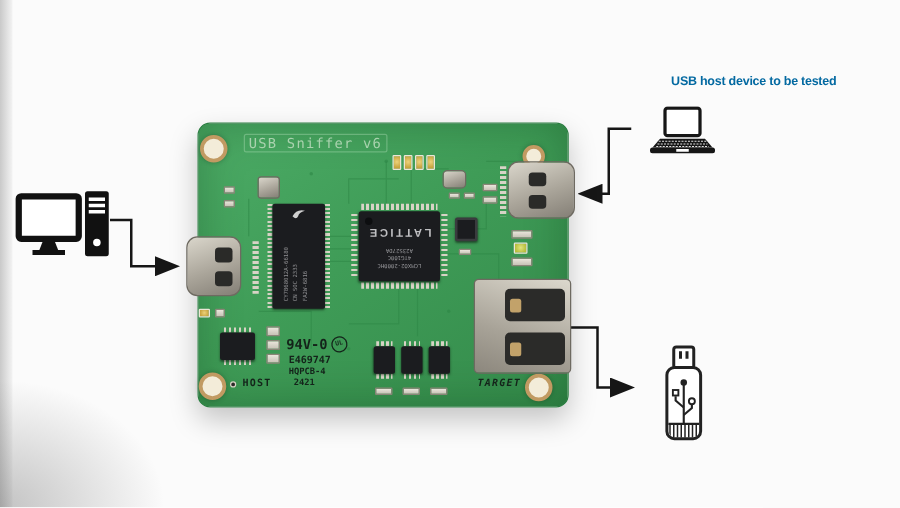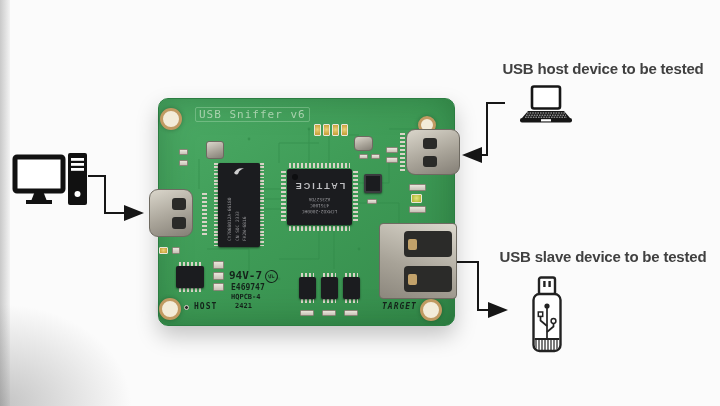--- a/index.html
+++ b/index.html
@@ -3,21 +3,21 @@
 <meta charset="utf-8">
 <style>
   html,body{margin:0;padding:0;background:#ffffff;}
   .stage{position:relative;width:720px;height:406px;background:#fbfbfb;overflow:hidden;
          font-family:"Liberation Sans",sans-serif;}
   .abs{position:absolute;box-sizing:border-box;}
   .bg-band-left{left:0;top:0;width:10px;height:406px;
       background:linear-gradient(90deg,#c9c9c9,#f3f3f3);}
   .bg-shadow-bl{left:0;top:290px;width:150px;height:116px;
       background:radial-gradient(ellipse at 0% 100%,rgba(110,110,110,.4),rgba(0,0,0,0) 62%);}
-  .ann-label{color:#404040;font-weight:bold;font-size:15px;letter-spacing:-.2px;white-space:nowrap;}
+  .ann-label{color:#0369a1;font-weight:bold;font-size:10px;letter-spacing:-.2px;white-space:nowrap;}
   .connectors{left:0;top:0;width:720px;height:406px;pointer-events:none;}
   
   .pcb{left:158px;top:98px;width:297px;height:228px;border-radius:10px;
        background:linear-gradient(145deg,#4cab66 0%,#3f9c57 45%,#348b4b 100%);
        border:1px solid #2b7d41;
        box-shadow:inset 0 0 34px rgba(0,45,12,.28), 0 10px 22px rgba(0,0,0,.22);}
   .silk-title{left:36px;top:8px;font-family:"DejaVu Sans Mono",monospace;font-size:11px;
        color:#a9d2ae;letter-spacing:1px;border:1px solid rgba(190,230,195,.35);
        padding:0 3px;border-radius:2px;white-space:nowrap;}
   .hole{border-radius:50%;background:#f3ecd9;border:3px solid #c19a62;box-shadow:0 0 4px rgba(0,0,0,.25);}
@@ -73,21 +73,20 @@
 
   <div class="abs ann-label" style="left:492px;top:60px;width:222px;text-align:center;">USB host device to be tested</div>
   <svg class="abs" style="left:519px;top:85px;" width="54" height="40" viewBox="0 0 54 40">
     <rect x="13" y="1.5" width="28" height="22" rx="2" fill="#ffffff" stroke="#161616" stroke-width="2.6"></rect>
     <path d="M9,26 L45,26 L51,33 L3,33 Z" fill="#161616"></path>
     <path d="M8,28 H46 M7,30.2 H47 M6,32.2 H48" stroke="#ffffff" stroke-width="0.7" stroke-dasharray="1.6 1"></path>
     <rect x="1" y="33" width="52" height="4.5" rx="2" fill="#161616"></rect>
     <rect x="22" y="34.2" width="10" height="2.2" fill="#ffffff"></rect>
   </svg>
 
-  <div class="abs ann-label" style="left:492px;top:248px;width:222px;text-align:center;">USB slave device to be tested</div>
   <svg class="abs" style="left:528px;top:276px;" width="38" height="78" viewBox="0 0 38 78">
     <defs>
         <clipPath id="bodyclip">
           <rect x="6.7" y="19" width="24.6" height="55" rx="5.5"></rect>
         </clipPath>
       </defs>
     <rect x="11" y="1.5" width="16" height="17" rx="2" fill="#ffffff" stroke="#222222" stroke-width="2.4"></rect>
     <rect x="15.2" y="5" width="2.4" height="6" fill="#222222"></rect>
     <rect x="20.4" y="5" width="2.4" height="6" fill="#222222"></rect>
     <rect x="5.5" y="18" width="27" height="57" rx="6" fill="#ffffff" stroke="#222222" stroke-width="2.4"></rect>
@@ -229,21 +228,21 @@
     <div class="abs" style="left:184px;top:174px;width:17px;height:30px;">
       <div class="abs pins-h" style="left:2px;top:0;width:13px;height:4px;"></div>
       <div class="abs pins-h" style="left:2px;bottom:0;width:13px;height:4px;"></div>
       <div class="abs chip" style="left:0;top:4px;width:17px;height:22px;"></div>
     </div>
     <div class="abs passive" style="left:141px;top:211px;width:14px;height:6px;"></div>
     <div class="abs passive" style="left:163px;top:211px;width:14px;height:6px;"></div>
     <div class="abs passive" style="left:185px;top:211px;width:14px;height:6px;"></div>
 
     <div class="abs silk" style="left:70px;top:170px;font-size:11px;">
-      <span>94V-7</span><span class="ul-badge">UL</span>
+      <span>94V-0</span><span class="ul-badge">UL</span>
     </div>
     <div class="abs silk" style="left:72px;top:184px;font-size:8px;">E469747</div>
     <div class="abs silk" style="left:72px;top:194px;font-size:7px;">HQPCB-4</div>
     <div class="abs silk" style="left:76px;top:203px;font-size:7px;">2421</div>
 
     <div class="abs" style="left:25px;top:206px;width:5px;height:5px;border-radius:50%;background:#2a2a28;border:1px solid #d8d3c6;"></div>
     <div class="abs silk" style="left:35px;top:203px;font-size:8px;letter-spacing:1px;">HOST</div>
     <div class="abs silk" style="left:223px;top:203px;font-size:8px;letter-spacing:1px;font-style:italic;">TARGET</div>
   </div>
 

